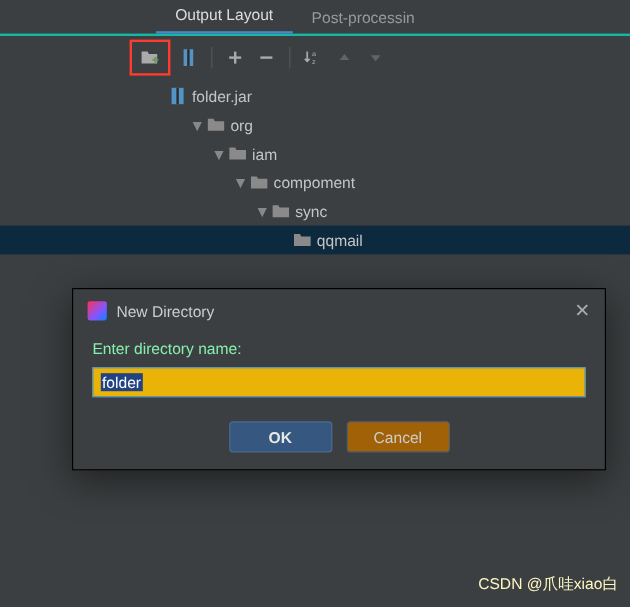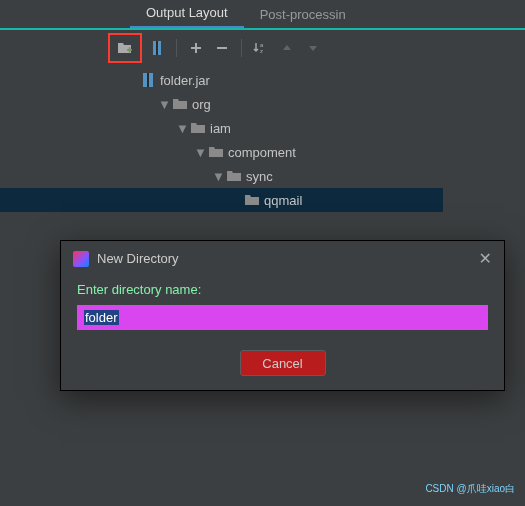--- a/index.html
+++ b/index.html
@@ -60,21 +60,21 @@
   .indent-0 {}
   .indent-1 { padding-left: 18px; }
   .indent-2 { padding-left: 36px; }
   .indent-3 { padding-left: 54px; }
   .indent-4 { padding-left: 72px; }
   .indent-5 { padding-left: 90px; }
   .row-selected-wrap {
     margin-left: -140px;
     padding-left: 140px;
     background: #0d293e;
-    width: 443px;
+    width: 525px;
   }
   .arrow {
     width: 10px; display:inline-block; color:#888;
   }
   .icon {
     width: 16px; height: 16px;
     display: inline-flex; align-items:center; justify-content:center;
   }
   .folder-icon svg { fill:#8a8a8a; }
   .jar-icon svg { fill:#5394c4; }
@@ -91,51 +91,51 @@
   .dlg-title {
     display:flex; align-items:center; justify-content:space-between;
     padding: 8px 12px;
   }
   .dlg-title-left { display:flex; align-items:center; gap:8px; color:#ccc; }
   .dlg-close { color:#aaa; font-size:16px; cursor:pointer; }
   .dlg-body { padding: 6px 16px 16px; }
   .dlg-prompt { margin-bottom:8px; color:#86efac; }
   .dlg-input {
     width: 100%;
-    background: #d946ef;
+    background: #eab308;
     border: 1px solid #5394c4;
     color: #ddd;
     padding: 4px 6px;
     font-size: 13px;
   }
   .dlg-input .seltext {
     background:#214283; color:#fff; padding:0 1px;
   }
   .dlg-buttons {
     display:flex; justify-content:center; gap:12px;
     padding: 4px 0 14px;
   }
   .btn {
     min-width: 86px; height:26px;
     display:flex; align-items:center; justify-content:center;
     border:1px solid #5b5e60;
-    background:#b91c1c;
+    background:#a16207;
     color:#ccc;
     cursor:pointer;
     border-radius:3px;
   }
   .btn.primary {
     background:#365880;
     border-color:#4a6a92;
     color:#e8e8e8;
     font-weight:600;
   }
   .watermark {
     position:absolute; right:10px; bottom:10px;
-    color:#7dd3fc; font-size:10px;
+    color:#fef9c3; font-size:13px;
   }
   .ij-icon {
     width:16px;height:16px;display:inline-block;
     background:linear-gradient(135deg,#fe315d 0%,#8256ff 60%,#0a84ff 100%);
     border-radius:2px;
   }
 </style>
 </head>
 <body>
 
@@ -259,17 +259,18 @@
     </div>
     <span class="dlg-close">✕</span>
   </div>
   <div class="dlg-body">
     <div class="dlg-prompt">Enter directory name:</div>
     <div class="dlg-input">
       <span class="seltext">folder</span>
     </div>
   </div>
   <div class="dlg-buttons">
+    <div class="btn primary">OK</div>
     <div class="btn">Cancel</div>
   </div>
 </div>
 
 <div class="watermark">CSDN @爪哇xiao白</div>
 
 </body></html>

